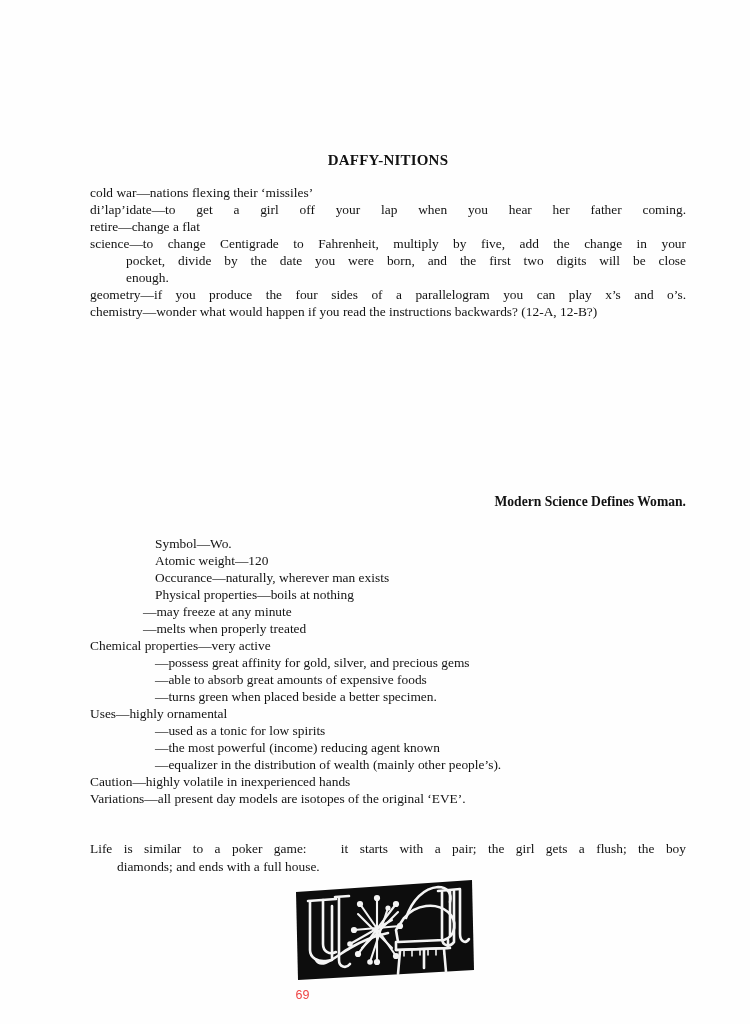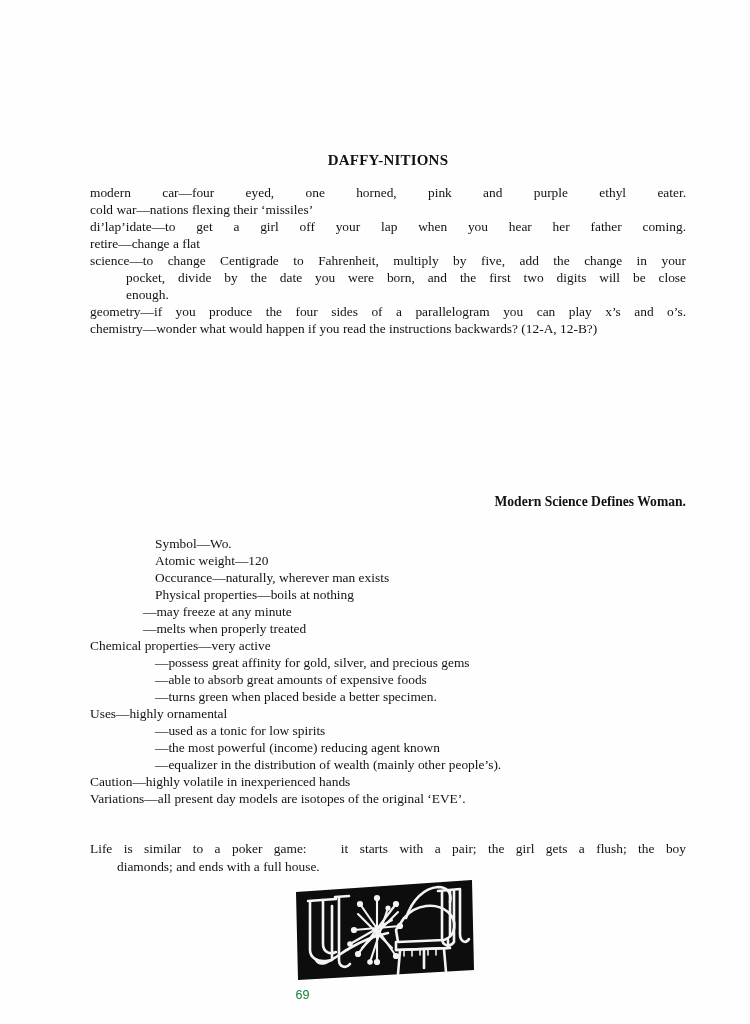--- a/index.html
+++ b/index.html
@@ -106,32 +106,31 @@
 
   
   .folio {
     position: absolute;
     left: 0;
     top: 988px;
     width: 605px;
     text-align: center;
     font-size: 12.5px;
     font-family: "Liberation Sans", sans-serif;
-    color: #15803d;
+    color: #ef4444;
   }
 </style>
 </head>
 <body>
 
 <div class="page">
 
   <div class="sec-daffy">
     <div class="heading">DAFFY-NITIONS</div>
     <div id="daffy-list">
-        <div class="defline justify-full">modern car—four eyed, one horned, pink and purple ethyl eater.</div>
         <div class="defline ">cold war—nations flexing their ‘missiles’</div>
         <div class="defline justify-full">di’lap’idate—to get a girl off your lap when you hear her father coming.</div>
         <div class="defline ">retire—change a flat</div>
         <div class="defline justify-full">science—to change Centigrade to Fahrenheit, multiply by five, add the change in your</div>
         <div class="defline cont justify-full">pocket, divide by the date you were born, and the first two digits will be close</div>
         <div class="defline cont ">enough.</div>
         <div class="defline justify-full">geometry—if you produce the four sides of a parallelogram you can play x’s and o’s.</div>
         <div class="defline ">chemistry—wonder what would happen if you read the instructions backwards? (12-A, 12-B?)</div>
       </div>
   </div>

